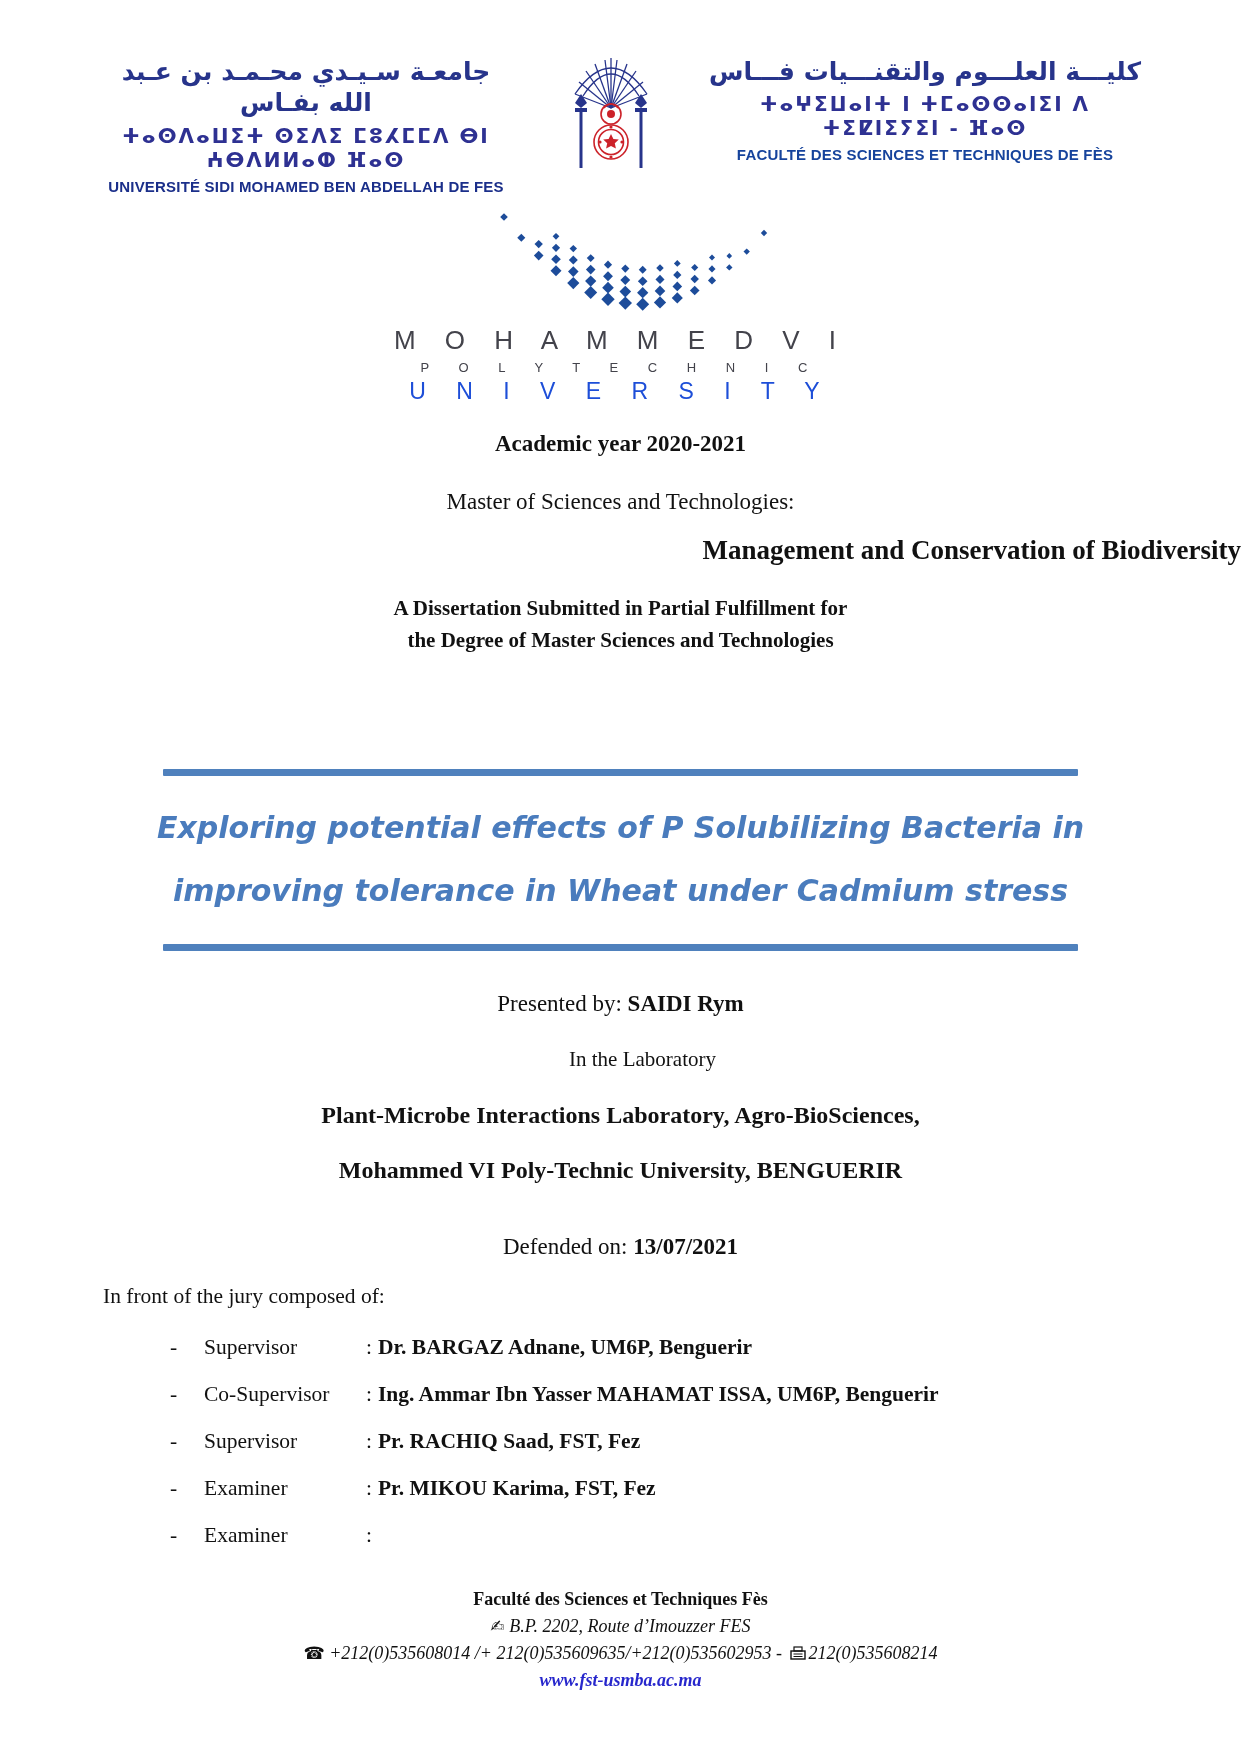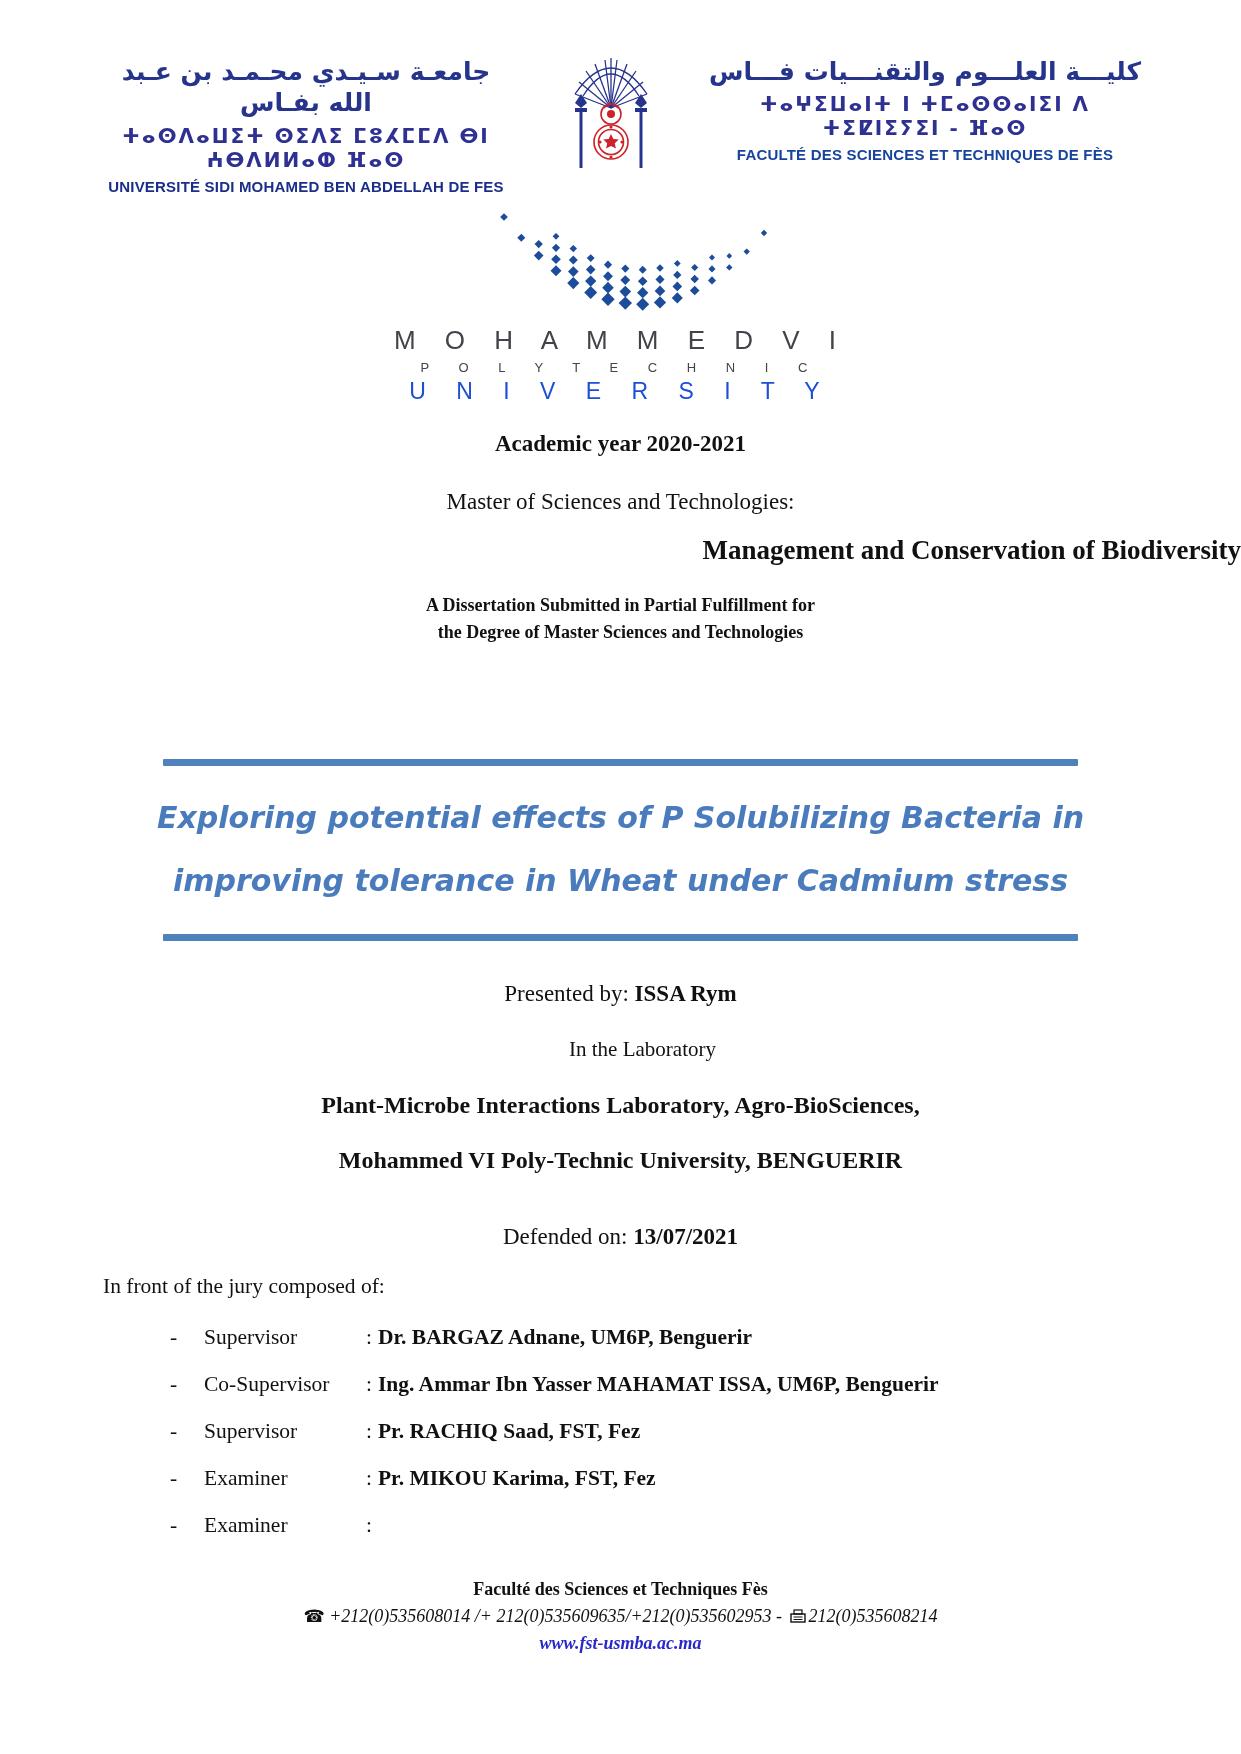--- a/index.html
+++ b/index.html
@@ -30,21 +30,21 @@
               letter-spacing:11px;color:#43434b;margin-top:2px;}
   .um6p-line2{font-family:"Liberation Sans","DejaVu Sans",sans-serif;font-size:13px;
               letter-spacing:13px;color:#43434b;margin-top:4px;}
   .um6p-line3{font-family:"Liberation Sans","DejaVu Sans",sans-serif;font-size:23px;
               letter-spacing:12px;color:#1d4ed8;margin-top:3px;}
   
   .center{text-align:center;}
   .academic-year{margin-top:26px;font-size:23px;font-weight:bold;}
   .master-line{margin-top:32px;font-size:23px;}
   .program-name{margin-top:20px;font-size:27px;font-weight:bold;text-align:right;}
-  .dissertation{margin-top:26px;font-size:18px;font-weight:bold;line-height:1.55;}
+  .dissertation{margin-top:26px;font-size:21px;font-weight:bold;line-height:1.55;}
   
   .rule{width:915px;height:7px;margin:0 auto;border-radius:1px;}
   .rule-top{margin-top:112px;}
   .rule-bottom{margin-top:22px;}
   .thesis-title{margin-top:20px;font-family:"DejaVu Sans","Liberation Sans",sans-serif;
                 font-style:italic;font-weight:bold;font-size:30px;line-height:2.1;}
   
   .presented{margin-top:40px;font-size:23px;}
   .in-lab{margin-top:30px;font-size:21px;padding-left:44px;}
   .lab-line1{margin-top:30px;font-size:24px;font-weight:bold;}
@@ -196,21 +196,21 @@
   </div>
 
   <div class="rule rule-top" id="rule-top" style="background: rgb(79, 129, 189);"></div>
   <div class="center thesis-title" id="thesis-title" style="color: rgb(74, 124, 189);">
     <div>Exploring potential effects of P Solubilizing Bacteria in</div>
     <div>improving tolerance in Wheat under Cadmium stress</div>
   </div>
   <div class="rule rule-bottom" id="rule-bottom" style="background: rgb(79, 129, 189);"></div>
 
   <div class="center presented">
-    <span>Presented by: </span><span class="bold">ISSA Rym</span>
+    <span>Presented by: </span><span class="bold">SAIDI Rym</span>
   </div>
   <div class="center in-lab">In the Laboratory</div>
   <div class="center lab-line1">Plant-Microbe Interactions Laboratory, Agro-BioSciences,</div>
   <div class="center lab-line2">Mohammed VI Poly-Technic University, BENGUERIR</div>
 
   <div class="center defended">
     <span>Defended on: </span><span class="bold">13/07/2021</span>
   </div>
 
   <div class="jury-intro">In front of the jury composed of:</div>
@@ -241,20 +241,24 @@
     </div>
     <div class="jury-row">
       <span class="jury-dash">-</span>
       <span class="jury-role">Examiner</span>
       <span class="jury-colon">:</span>
     </div>
   </div>
 
   <div class="footer">
     <div class="footer-bold">Faculté des Sciences et Techniques Fès</div>
+    <div class="footer-italic">
+      <span class="glyph-icon">✍</span>
+      <span>B.P. 2202, Route d’Imouzzer FES</span>
+    </div>
     <div class="footer-italic">
       <span class="glyph-icon">☎</span>
       <span>+212(0)535608014 /+ 212(0)535609635/+212(0)535602953 - </span><svg class="fax-svg" width="16" height="15" viewBox="0 0 16 15">
           <rect x="1" y="5" width="14" height="8" fill="none" stroke="#111" stroke-width="1.4"></rect>
           <rect x="4" y="1" width="8" height="4" fill="none" stroke="#111" stroke-width="1.2"></rect>
           <line x1="3.5" y1="8" x2="12.5" y2="8" stroke="#111" stroke-width="1"></line>
           <line x1="3.5" y1="10.5" x2="12.5" y2="10.5" stroke="#111" stroke-width="1"></line>
         </svg><span>212(0)535608214</span>
     </div>
     <div>

